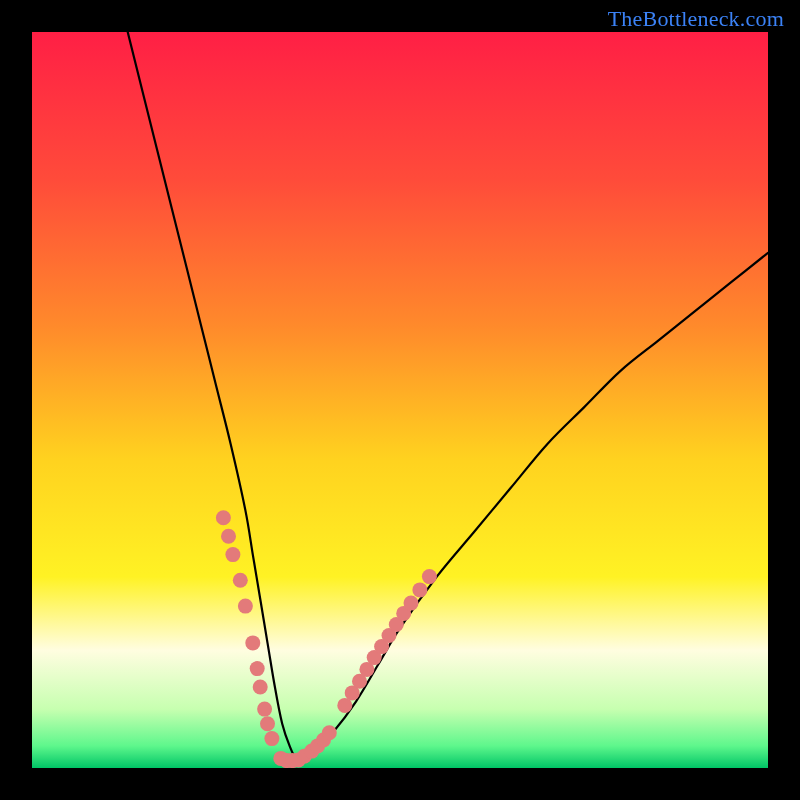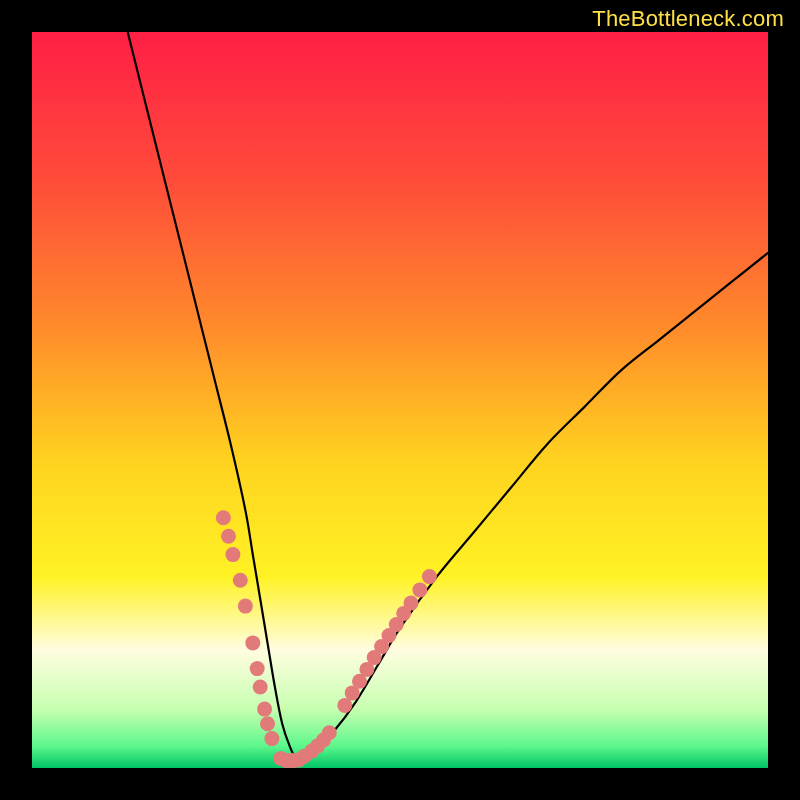--- a/index.html
+++ b/index.html
@@ -27,25 +27,26 @@
     height: 736px;
   }
   .gradient {
     position: absolute;
     inset: 0;
   }
   .watermark {
     position: absolute;
     top: 6px;
     right: 16px;
-    color: #fde047;
+    color: #3b82f6;
     font-size: 22px;
     font-weight: 500;
     letter-spacing: 0.2px;
     user-select: none;
+    font-family: Liberation Serif, serif;
   }
   svg.overlay {
     position: absolute;
     inset: 0;
   }
 </style>
 </head>
 <body>
 
 <div class="frame">

